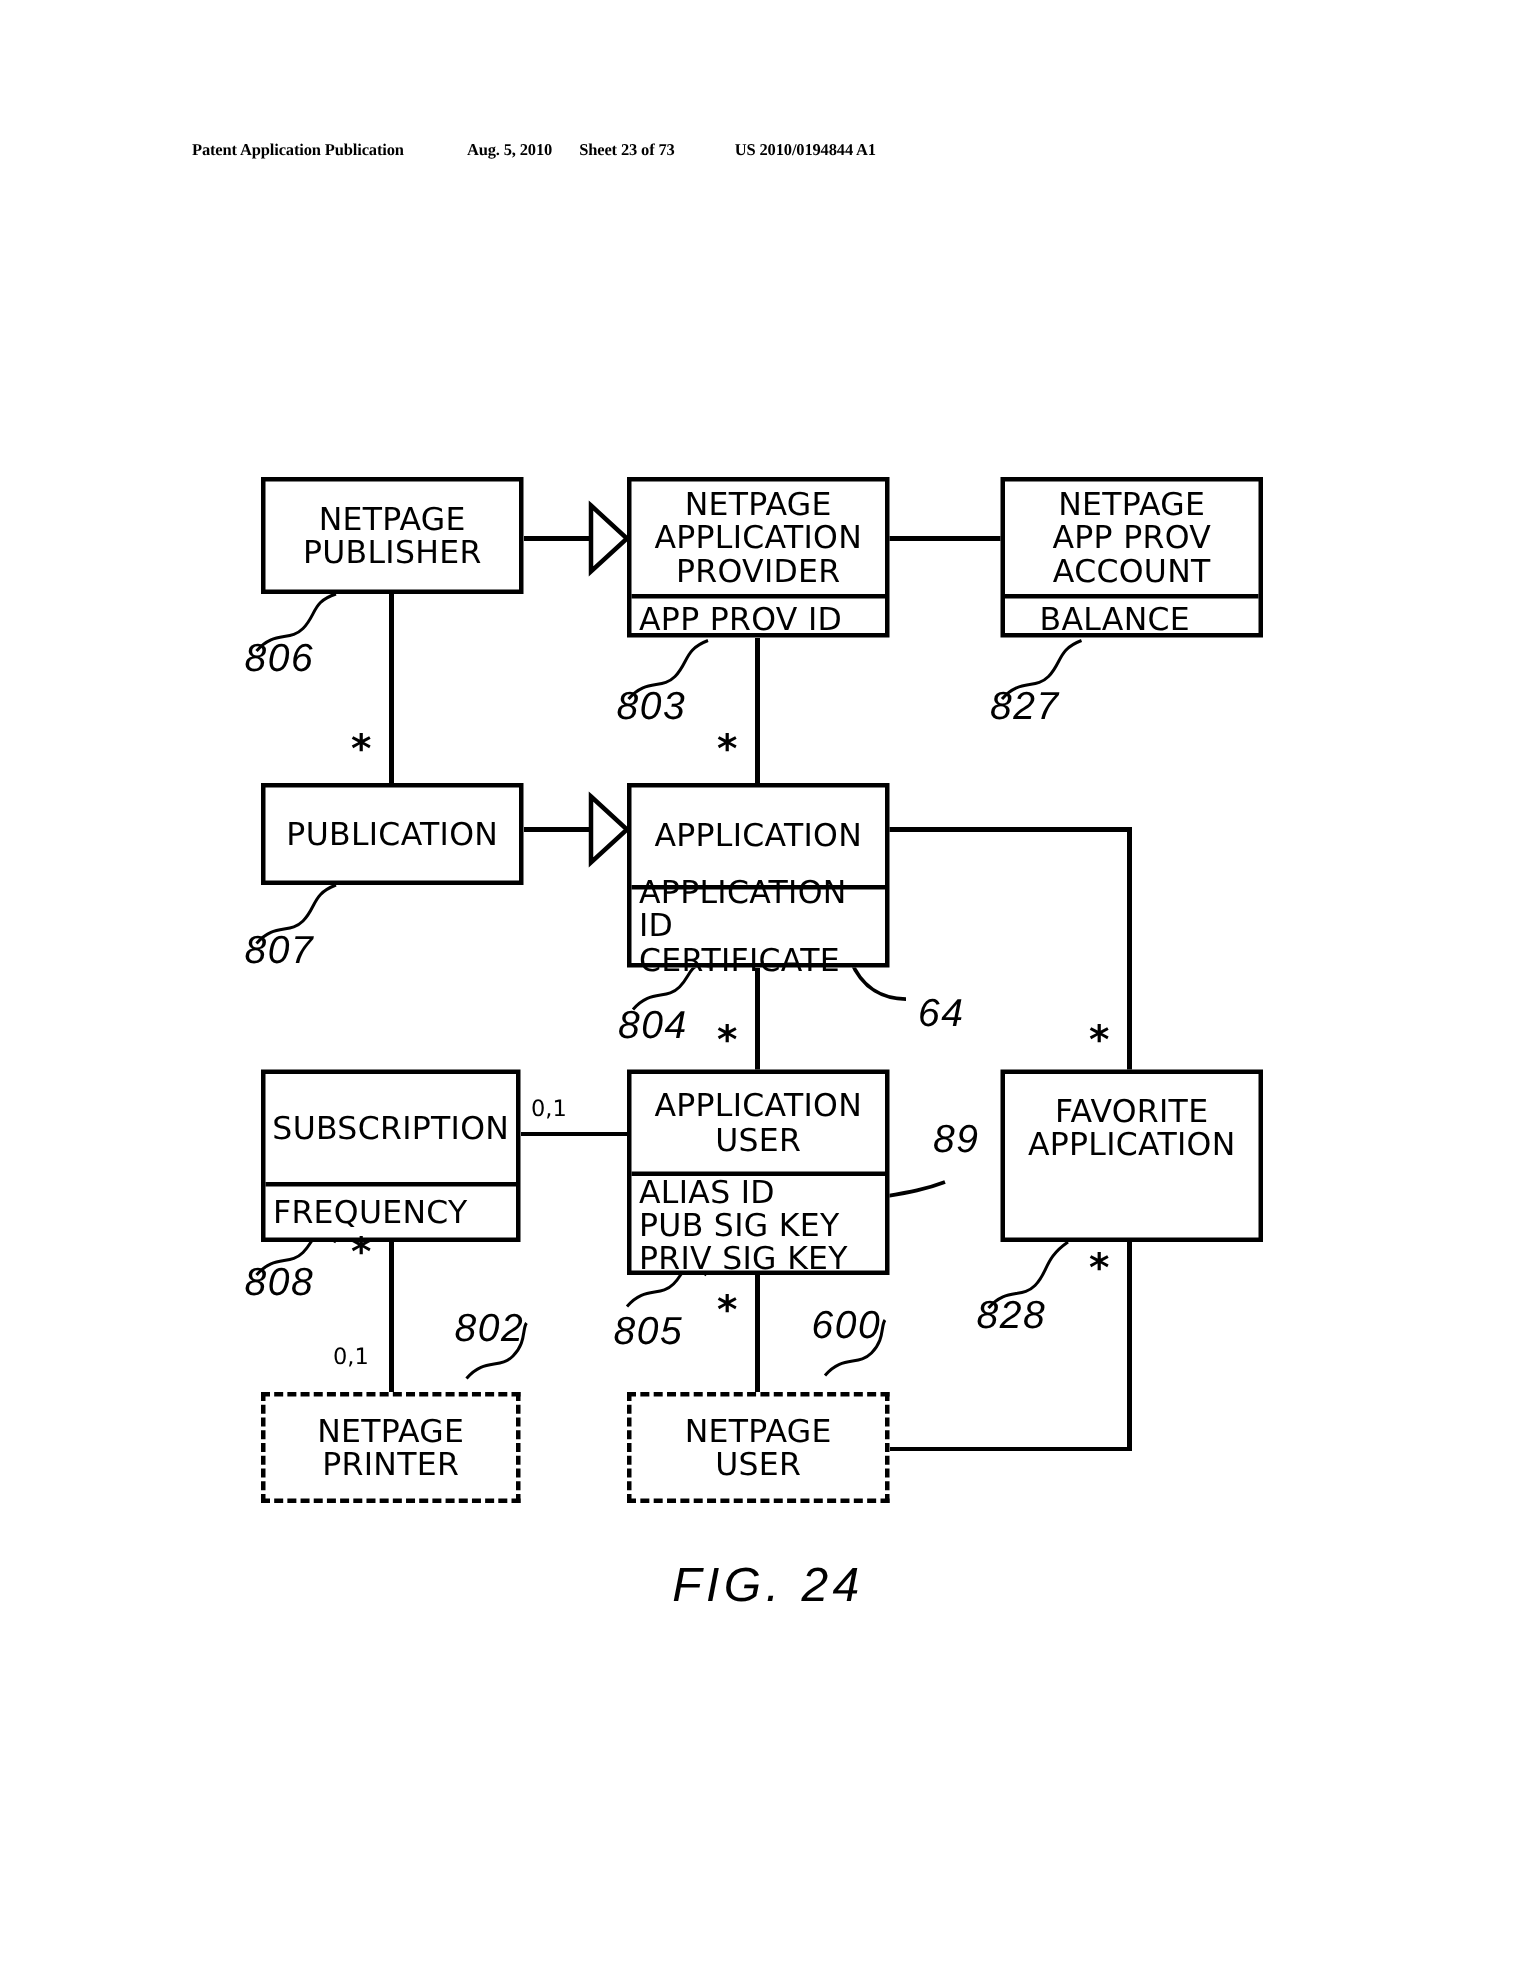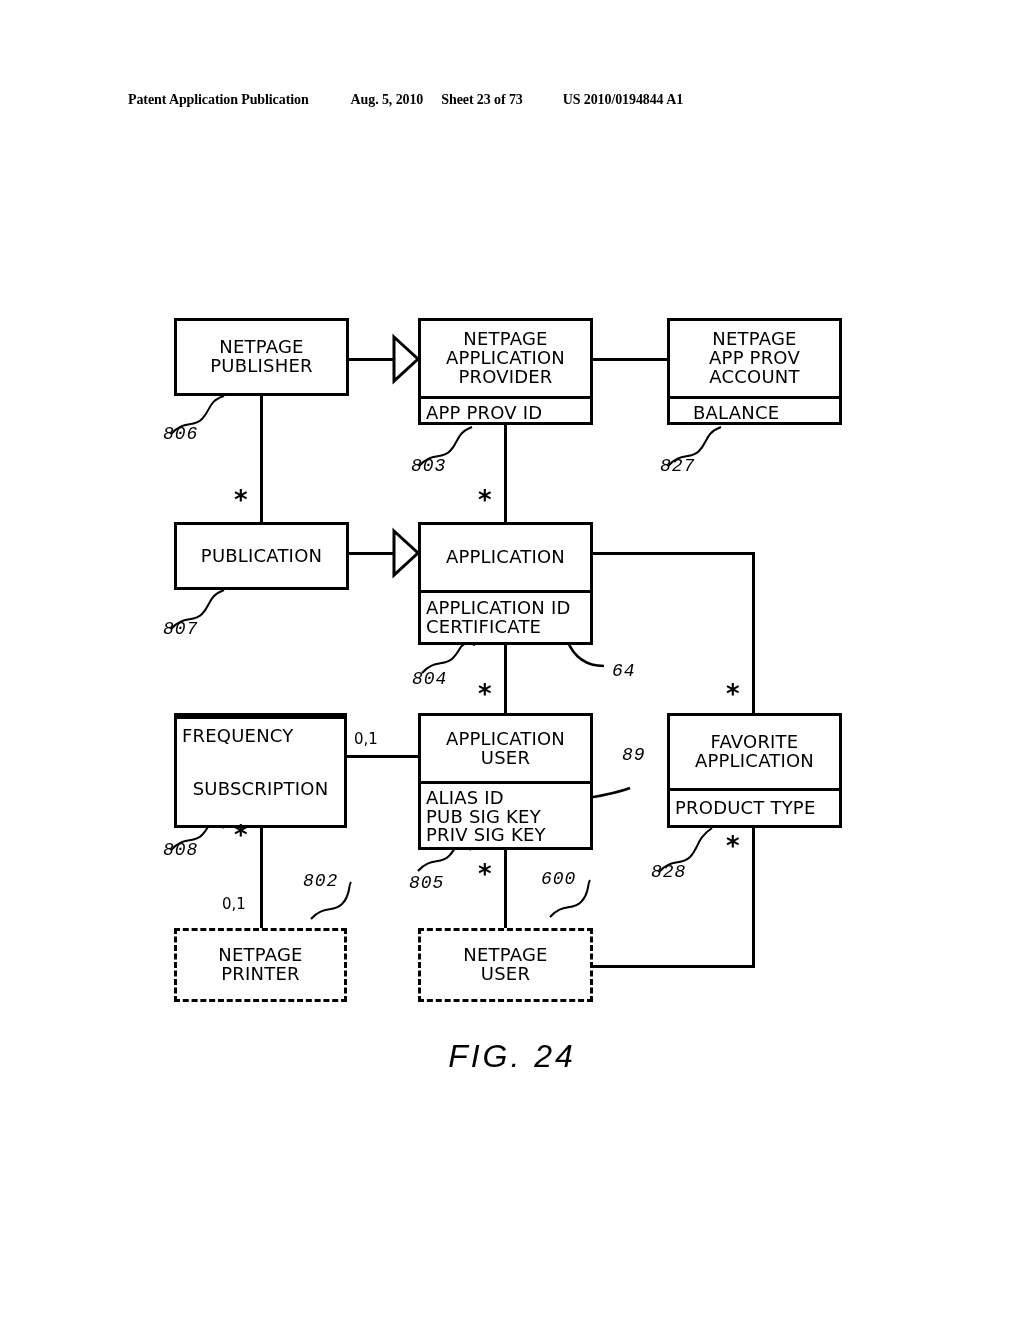--- a/index.html
+++ b/index.html
@@ -18,21 +18,21 @@
 
   
   #page-header {
     position: absolute;
     top: 88px;
     left: 128px;
     width: 768px;
     height: 24px;
     font-family: "Liberation Serif", serif;
     font-weight: bold;
-    font-size: 14px;
+    font-size: 11px;
     letter-spacing: -0.1px;
     white-space: nowrap;
     display: flex;
     align-items: center;
   }
   #page-header .hdr-pub   { }
   #page-header .hdr-date  { margin-left: 42px; }
   #page-header .hdr-sheet { margin-left: 18px; }
   #page-header .hdr-num   { margin-left: 40px; }
 
@@ -62,21 +62,21 @@
   .ebox.dashed {
     border: 3px dashed #000;
   }
   .ecell {
     box-sizing: border-box;
     display: flex;
     align-items: center;
     justify-content: center;
     text-align: center;
     font-family: "DejaVu Sans", sans-serif;
-    font-size: 18px;
+    font-size: 21px;
     line-height: 1.05;
     letter-spacing: 0.2px;
     padding: 0 4px;
     white-space: pre-line;
   }
   .ecell.attrs {
     border-top: 3px solid #000;
     justify-content: flex-start;
     text-align: left;
     padding-left: 5px;
@@ -97,23 +97,23 @@
     font-family: "DejaVu Sans", sans-serif;
     font-size: 26px;
     font-weight: bold;
     line-height: 1;
     z-index: 6;
   }
 
   
   .refnum {
     position: absolute;
-    font-family: Liberation Mono, monospace;
+    font-family: Liberation Sans, sans-serif;
     font-style: italic;
-    font-size: 18px;
+    font-size: 26px;
     line-height: 1;
     letter-spacing: 1px;
     z-index: 6;
     white-space: nowrap;
   }
 
   
   #fig-caption {
     position: absolute;
     left: 0;
@@ -219,36 +219,35 @@
     <div class="ecell" style="height:100%;">PUBLICATION</div>
   </div>
 
   <div class="ebox" style="left:418px; top:522px; width:175px; height:123px;">
     <div class="ecell" style="height:65px;">APPLICATION</div>
     <div class="ecell attrs" style="height:52px;">APPLICATION ID
 CERTIFICATE</div>
   </div>
 
   <div class="ebox" style="left:174px; top:713px; width:173px; height:115px;">
+    <div class="ecell" style="height:72px;">SUBSCRIPTION</div>
     <div class="ecell attrs" style="height:37px;">FREQUENCY</div>
-    <div class="ecell" style="height:72px;">SUBSCRIPTION</div>
   </div>
 
   <div class="ebox" style="left:418px; top:713px; width:175px; height:137px;">
     <div class="ecell" style="height:65px;">APPLICATION
 USER</div>
     <div class="ecell attrs" style="height:69px;">ALIAS ID
 PUB SIG KEY
 PRIV SIG KEY</div>
   </div>
 
   <div class="ebox" style="left:667px; top:713px; width:175px; height:115px;">
     <div class="ecell" style="height:72px;">FAVORITE
 APPLICATION</div>
-    <div class="ecell attrs" style="height:37px;">PRODUCT TYPE</div>
   </div>
 
   <div class="ebox dashed" style="left:174px; top:928px; width:173px; height:74px;">
     <div class="ecell" style="height:100%;">NETPAGE
 PRINTER</div>
   </div>
 
   <div class="ebox dashed" style="left:418px; top:928px; width:175px; height:74px;">
     <div class="ecell" style="height:100%;">NETPAGE
 USER</div>

